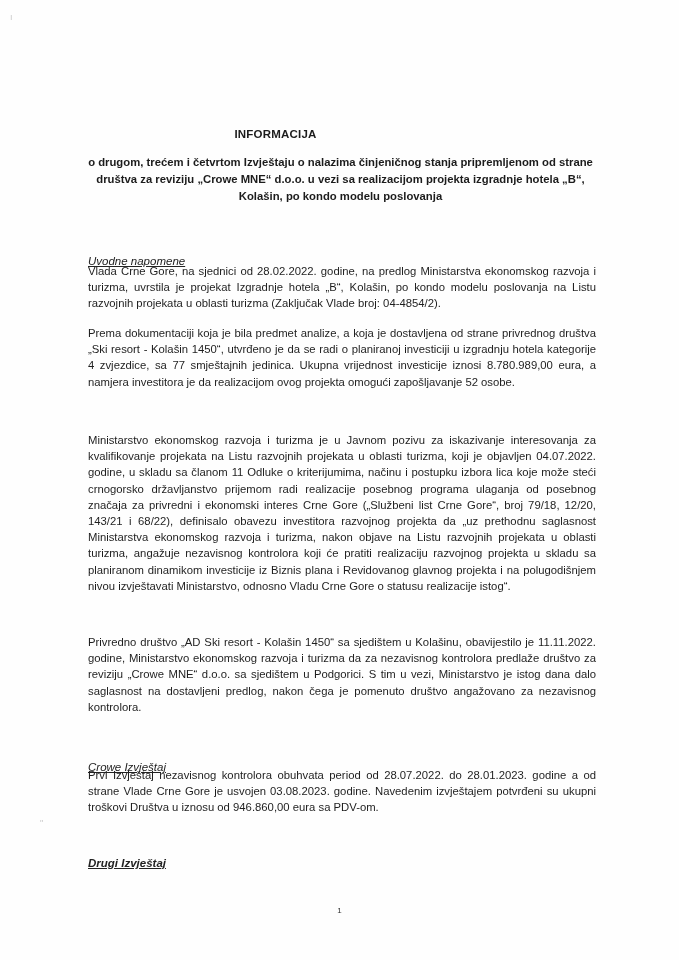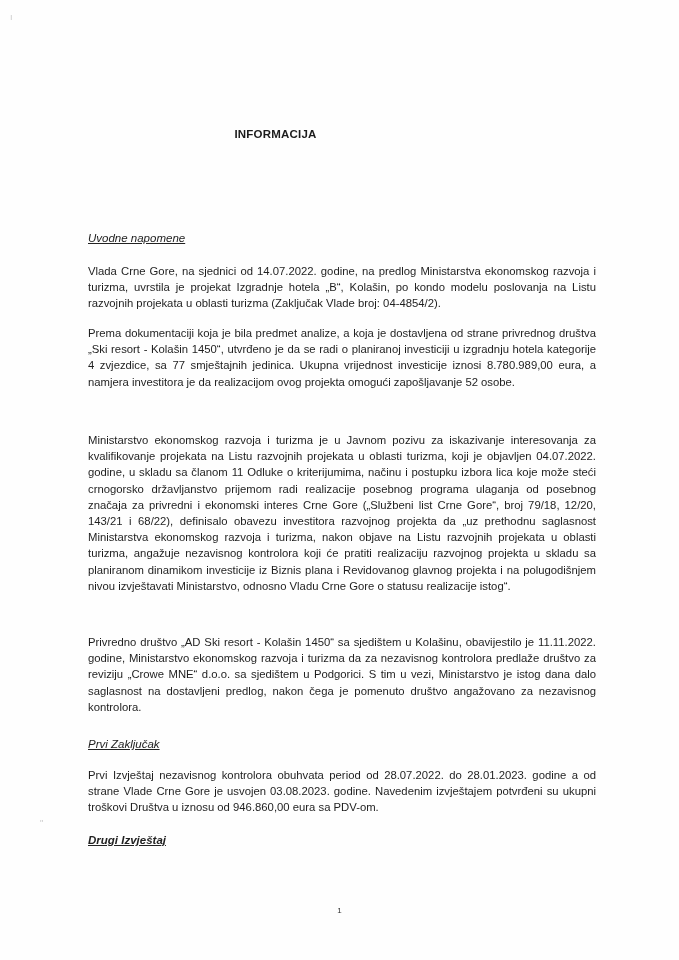--- a/index.html
+++ b/index.html
@@ -13,21 +13,21 @@
   .title {
     position: absolute; left: 0; width: 551px; top: 128px;
     text-align: center; font-weight: bold; font-size: 11.5px; letter-spacing: 0.2px;
   }
   .subtitle {
     position: absolute; left: 88px; width: 505px; top: 154px;
     text-align: center; font-weight: bold; font-size: 11.3px; line-height: 17px;
   }
   .section-heading {
     position: absolute; left: 88px; font-style: italic; text-decoration: underline;
-    font-size: 11.5px; color: #222;
+    font-size: 11.5px; color: #222; margin-top: 23px;
   }
   .section-heading.bold { font-weight: bold; }
   .para {
     position: absolute; left: 88px; width: 508px;
     font-size: 11.3px; line-height: 16.2px; text-align: justify;
     color: #1e1e1e;
   }
   .para b { font-weight: normal; }
   .page-number {
     position: absolute; left: 0; width: 679px; top: 906px; text-align: center;
@@ -36,34 +36,35 @@
   .speck { position: absolute; color: #c8c8c8; font-size: 9px; }
 </style>
 </head>
 <body>
 
 <div class="page">
   <span class="speck" style="left:10px;top:12px;">ı</span>
   <span class="speck" style="left:40px;top:818px;">"</span>
 
   <div class="title">INFORMACIJA</div>
+  <div class="subtitle">o drugom, trećem i četvrtom Izvještaju o nalazima činjeničnog stanja pripremljenom od strane društva za reviziju „Crowe MNE“ d.o.o. u vezi sa realizacijom projekta izgradnje hotela „B“, Kolašin, po kondo modelu poslovanja</div>
 
   <div class="section-heading" style="top:232px;">Uvodne napomene</div>
 
   <div class="para" style="top:263px;">
-    <span>Vlada Crne Gore, na sjednici od 14.07.2022. godine, na predlog Ministarstva ekonomskog razvoja i turizma, uvrstila je projekat </span><b>Izgradnje hotela „B“, Kolašin, po kondo modelu poslovanja</b><span> na Listu razvojnih projekata u oblasti turizma (Zaključak Vlade broj: 04-4854/2).</span>
+    <span>Vlada Crne Gore, na sjednici od 28.02.2022. godine, na predlog Ministarstva ekonomskog razvoja i turizma, uvrstila je projekat </span><b>Izgradnje hotela „B“, Kolašin, po kondo modelu poslovanja</b><span> na Listu razvojnih projekata u oblasti turizma (Zaključak Vlade broj: 04-4854/2).</span>
   </div>
 
   <div class="para" style="top:325px;">Prema dokumentaciji koja je bila predmet analize, a koja je dostavljena od strane privrednog društva „Ski resort - Kolašin 1450“, utvrđeno je da se radi o planiranoj investiciji u izgradnju hotela kategorije 4 zvjezdice, sa 77 smještajnih jedinica. Ukupna vrijednost investicije iznosi 8.780.989,00 eura, a namjera investitora je da realizacijom ovog projekta omogući zapošljavanje 52 osobe.</div>
 
   <div class="para" style="top:432px;">Ministarstvo ekonomskog razvoja i turizma je u Javnom pozivu za iskazivanje interesovanja za kvalifikovanje projekata na Listu razvojnih projekata u oblasti turizma, koji je objavljen 04.07.2022. godine, u skladu sa članom 11 Odluke o kriterijumima, načinu i postupku izbora lica koje može steći crnogorsko državljanstvo prijemom radi realizacije posebnog programa ulaganja od posebnog značaja za privredni i ekonomski interes Crne Gore („Službeni list Crne Gore“, broj 79/18, 12/20, 143/21 i 68/22), definisalo obavezu investitora razvojnog projekta da „uz prethodnu saglasnost Ministarstva ekonomskog razvoja i turizma, nakon objave na Listu razvojnih projekata u oblasti turizma, angažuje nezavisnog kontrolora koji će pratiti realizaciju razvojnog projekta u skladu sa planiranom dinamikom investicije iz Biznis plana i Revidovanog glavnog projekta i na polugodišnjem nivou izvještavati Ministarstvo, odnosno Vladu Crne Gore o statusu realizacije istog“.</div>
 
   <div class="para" style="top:634px;">Privredno društvo „AD Ski resort - Kolašin 1450“ sa sjedištem u Kolašinu, obavijestilo je 11.11.2022. godine, Ministarstvo ekonomskog razvoja i turizma da za nezavisnog kontrolora predlaže društvo za reviziju „Crowe MNE“ d.o.o. sa sjedištem u Podgorici. S tim u vezi, Ministarstvo je istog dana dalo saglasnost na dostavljeni predlog, nakon čega je pomenuto društvo angažovano za nezavisnog kontrolora.</div>
 
-  <div class="section-heading" style="top:738px;">Prvi Zaključak</div>
+  <div class="section-heading" style="top:738px;">Crowe Izvještaj</div>
 
   <div class="para" style="top:767px;">
     <span>Prvi Izvještaj nezavisnog kontrolora obuhvata period od 28.07.2022. do 28.01.2023. godine a od strane Vlade Crne Gore je usvojen 03.08.2023. godine. Navedenim izvještajem potvrđeni su ukupni troškovi Društva u iznosu od </span><b>946.860,00 eura</b><span> sa PDV-om.</span>
   </div>
 
   <div class="section-heading bold" style="top:834px;">Drugi Izvještaj</div>
 
 
   <div class="page-number">1</div>
 </div>

